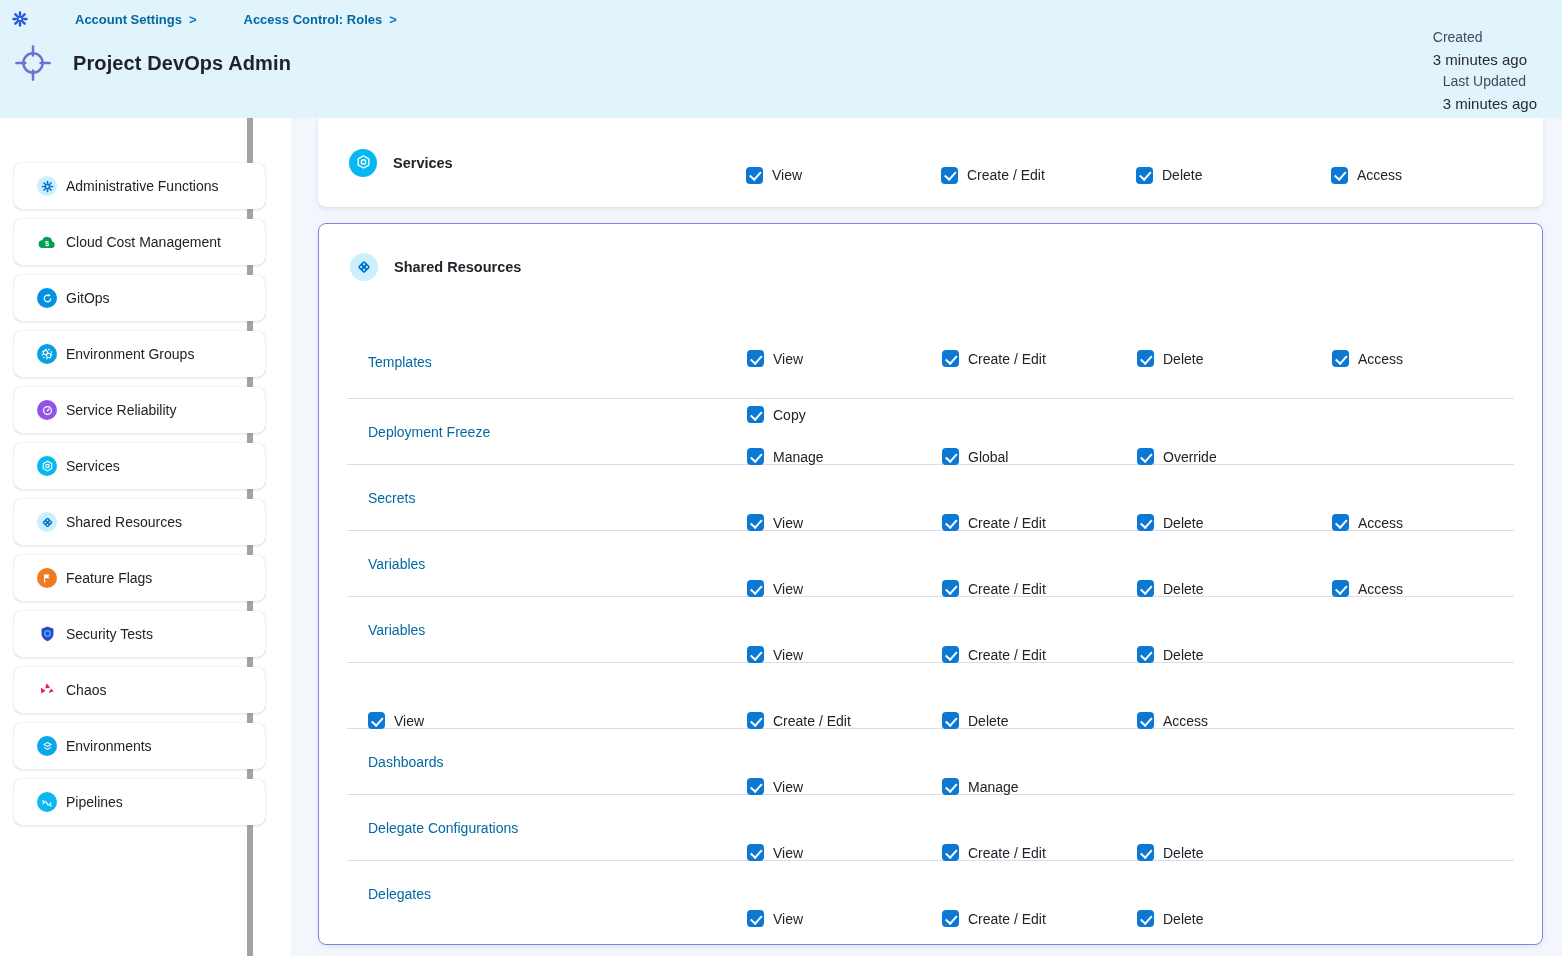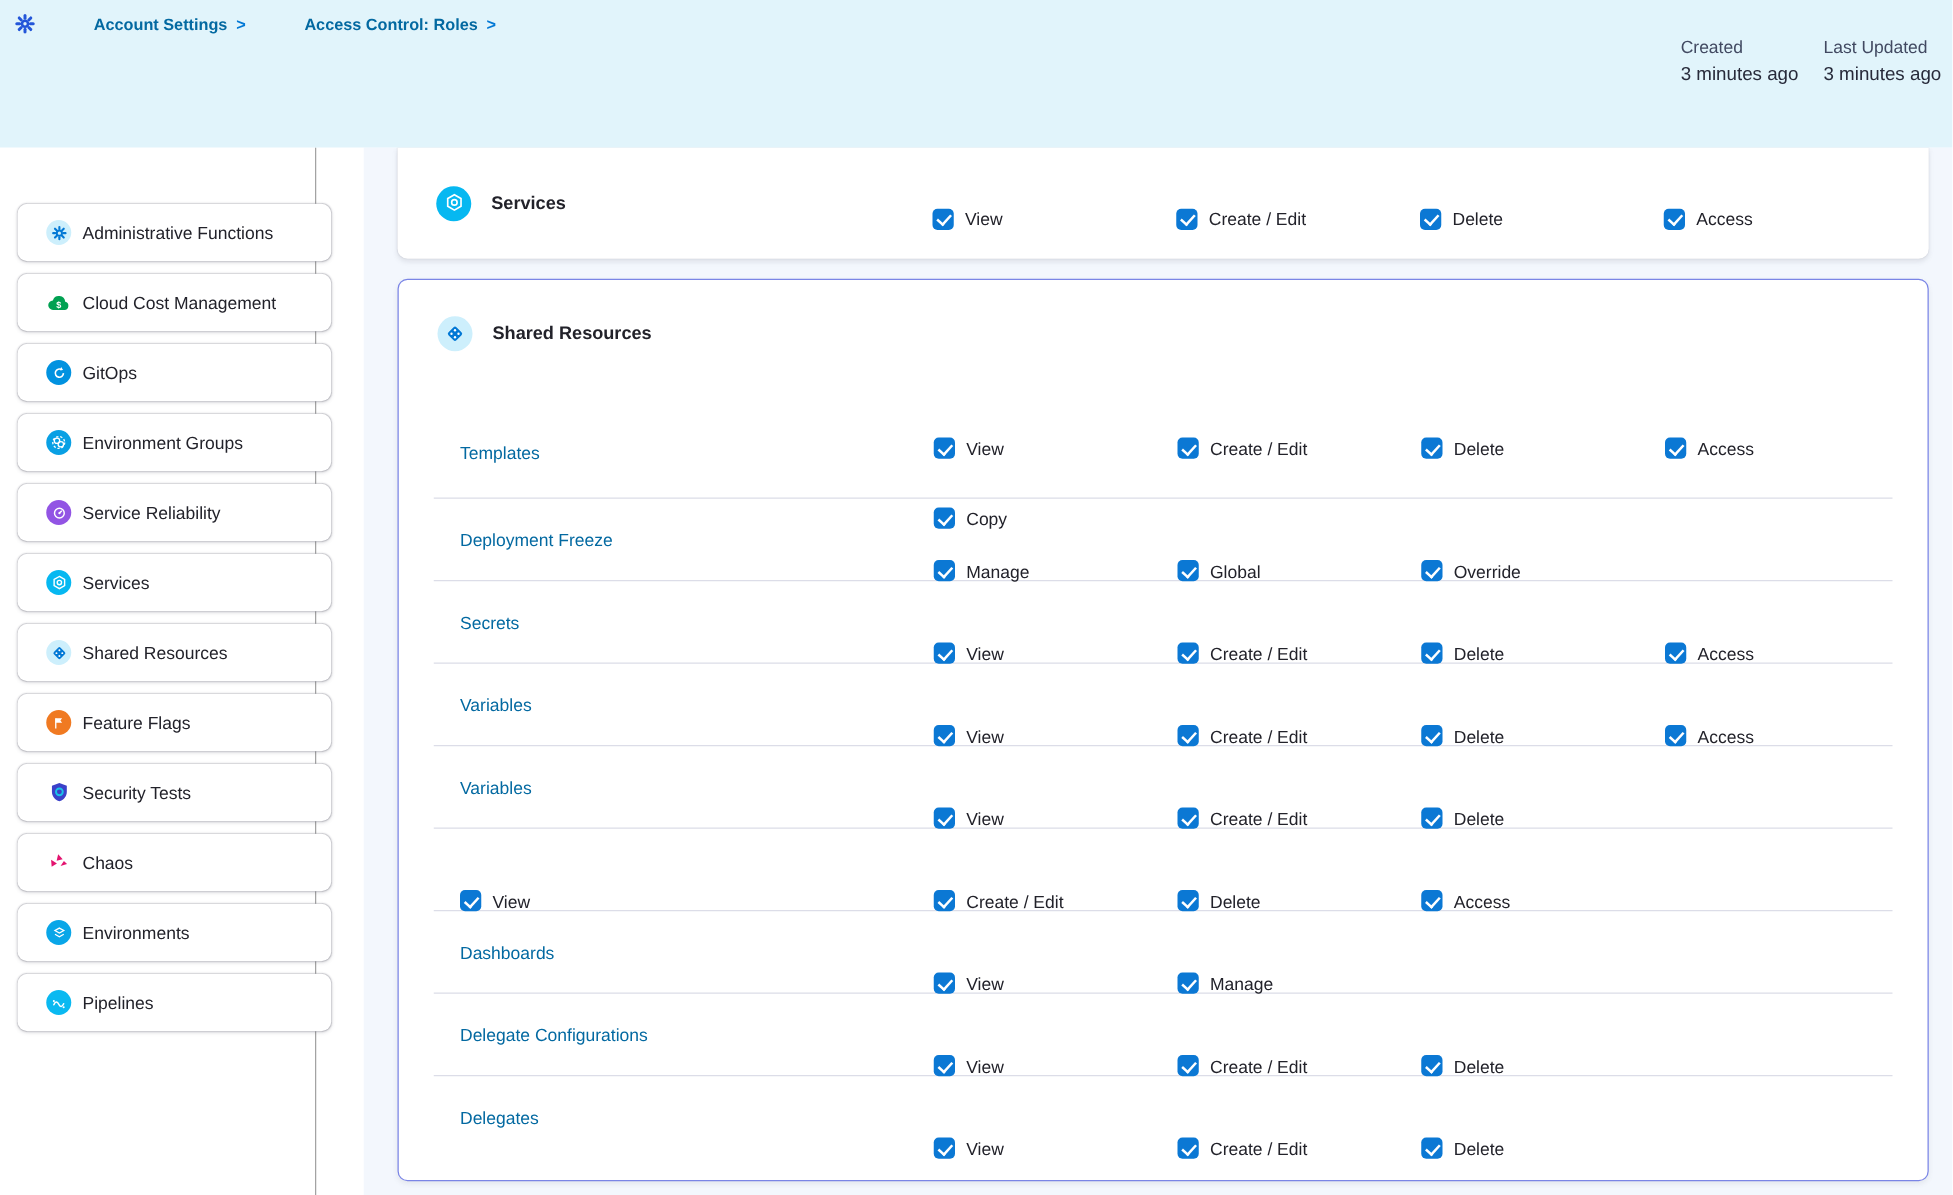--- a/index.html
+++ b/index.html
@@ -9,31 +9,31 @@
   
   .header { position:absolute; top:0; left:0; width:1562px; height:118px; background:#e1f4fb; z-index:5; }
   .breadcrumb { position:absolute; left:12px; top:11px; display:flex; align-items:center; gap:7px;
                 font-size:13px; font-weight:bold; color:#0278d5; }
   .breadcrumb a { color:#0369a1; text-decoration:none; cursor:pointer;margin-left:40px; }
   .bc-sep { color:#0278d5; font-weight:bold; }
   .bc-gear { width:16px; height:16px; display:inline-flex; }
   .title-row { position:absolute; left:14px; top:44px; display:flex; align-items:center; gap:21px; }
   .title-icon { width:38px; height:38px; display:inline-flex; }
   .page-title { font-size:20px; font-weight:600; color:#22222a; letter-spacing:.1px; }
-  .meta { position:absolute; right:9px; top:27px; display:flex; align-items:flex-end; }
+  .meta { position:absolute; right:25px; top:27px; display:flex; align-items:flex-end;flex-direction:column; }
   .meta-col { display:flex; flex-direction:column; gap:1px; }
   .meta-col.c1 { padding-right:10px; }
   .meta-col.c2 { padding-left:9px; }
   .meta-divider { width:1px; background:#c3c7da; }
   .meta-label { font-size:14px; color:#414961; line-height:21px; }
   .meta-value { font-size:15px; color:#272a3a; line-height:22px; }
 
   
   .sidebar { position:absolute; left:0; top:118px; width:253px; bottom:0; background:#ffffff;
-             border-right:1px solid #a3a3a3; }
+             border-right:6px solid #a3a3a3; }
   .side-items { position:absolute; left:14px; top:45px; width:251px; }
   .side-item { height:46px; margin-bottom:10px; background:#ffffff; border-radius:8px; cursor:pointer;
                box-shadow:0 0 1px rgba(40,41,61,.25), 0 1px 3px rgba(96,97,112,.18);
                display:flex; align-items:center; gap:9px; padding-left:23px; }
   .side-item .s-icon { width:20px; height:20px; border-radius:50%; display:inline-flex;
                        align-items:center; justify-content:center; flex:none; }
   .side-item .s-label { font-size:14px; color:#22222a; white-space:nowrap; }
 
   
   .content { position:absolute; left:291px; top:118px; right:0; bottom:0; background:#f3f7fd; overflow:hidden; }
@@ -83,20 +83,34 @@
             <line x1="4.2" y1="15.8" x2="6.2" y2="13.8"></line>
             <line x1="13.8" y1="6.2" x2="15.8" y2="4.2"></line>
           </g>
         </svg>
       </span>
     <a>Account Settings</a>
     <span class="bc-sep">&gt;</span>
     <a>Access Control: Roles</a>
     <span class="bc-sep">&gt;</span>
   </div>
+  <div class="title-row">
+    <span class="title-icon" id="title-icon">
+        <svg width="38" height="38" viewBox="0 0 40 40">
+          <g stroke="#6f72cd" stroke-width="2.6" fill="none" stroke-linecap="round">
+            <circle cx="20" cy="20" r="10.2"></circle>
+            <line x1="20" y1="2.5" x2="20" y2="12"></line>
+            <line x1="20" y1="28" x2="20" y2="37.5"></line>
+            <line x1="2.5" y1="20" x2="12" y2="20"></line>
+            <line x1="28" y1="20" x2="37.5" y2="20"></line>
+          </g>
+        </svg>
+      </span>
+    <span class="page-title">Project DevOps Admin</span>
+  </div>
   <div class="meta">
     <div class="meta-col c1">
       <span class="meta-label">Created</span>
       <span class="meta-value">3 minutes ago</span>
     </div>
     <div class="meta-divider"></div>
     <div class="meta-col c2">
       <span class="meta-label">Last Updated</span>
       <span class="meta-value">3 minutes ago</span>
     </div>

